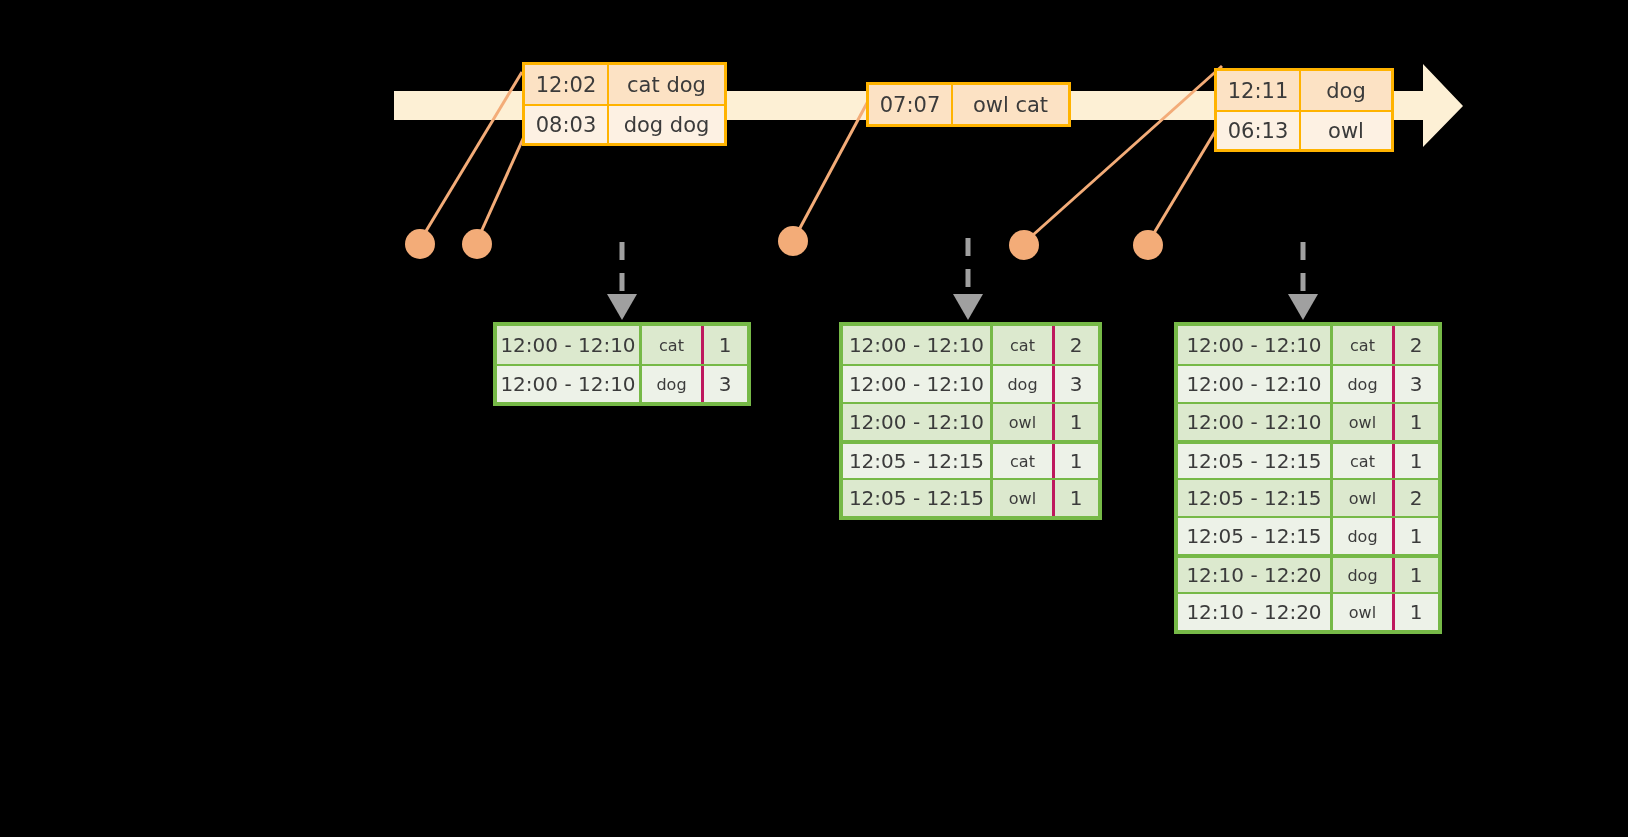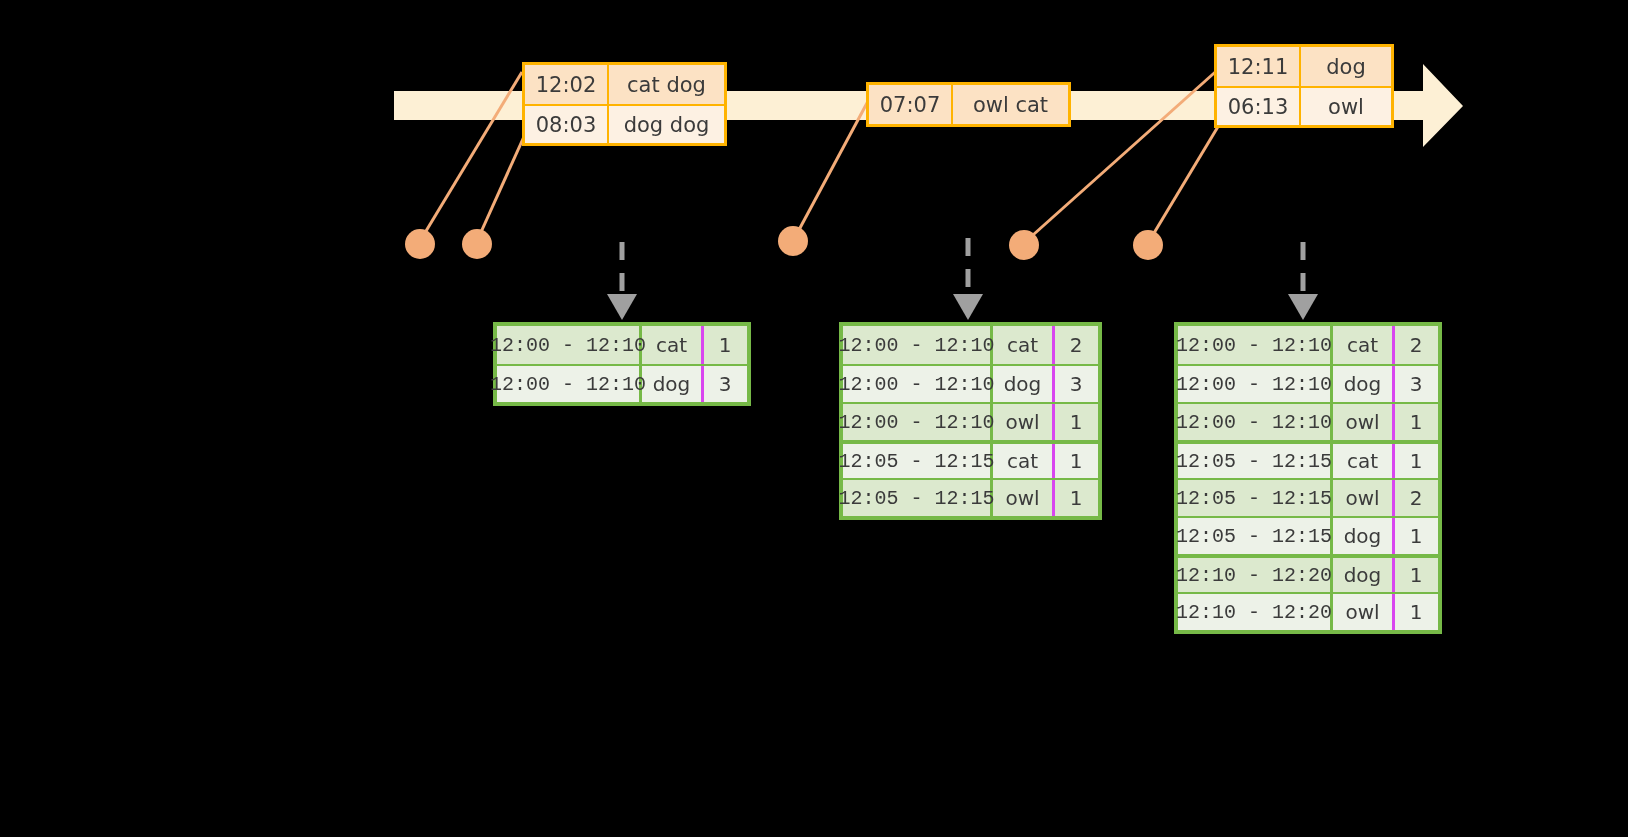--- a/index.html
+++ b/index.html
@@ -33,26 +33,26 @@
     background:#76B947;
   }
   .agg-row{display:flex;height:38px;box-sizing:border-box;}
   .agg-row.dark{background:#DCE9CE;}
   .agg-row.light{background:#EDF2E8;}
   .agg-row.sep{border-top:4px solid #76B947;}
   .agg-row.thin{border-top:2px solid #76B947;}
   .agg-win{
     display:flex;align-items:center;justify-content:center;
     font-size:20px;color:#3b3b3b;box-sizing:border-box;
-    border-right:3px solid #76B947;white-space:nowrap;font-family:Liberation Mono, monospace;
+    border-right:3px solid #76B947;white-space:nowrap;
   }
   .agg-key{
     width:62px;display:flex;align-items:center;justify-content:center;
-    font-size:20px;color:#3b3b3b;box-sizing:border-box;
-    border-right:3px solid #d946ef;
+    font-size:16px;color:#3b3b3b;box-sizing:border-box;
+    border-right:3px solid #be185d;
   }
   .agg-val{
     width:42px;display:flex;align-items:center;justify-content:center;
     font-size:20px;color:#3b3b3b;box-sizing:border-box;
   }
   .t1 .agg-win{width:145px;}
   .t2 .agg-win{width:150px;}
   .t3 .agg-win{width:155px;}
 </style>
 </head>
@@ -105,21 +105,21 @@
     </div>
   </div>
 
   <div class="evt-group" style="left:866px;top:82px;width:205px;">
     <div class="evt-row dark">
       <div class="evt-time">07:07</div>
       <div class="evt-words">owl cat</div>
     </div>
   </div>
 
-  <div class="evt-group" style="left:1214px;top:44px;width:180px;">
+  <div class="evt-group" style="left:1214px;top:68px;width:180px;">
     <div class="evt-row dark">
       <div class="evt-time">12:11</div>
       <div class="evt-words">dog</div>
     </div>
     <div class="evt-row light">
       <div class="evt-time">06:13</div>
       <div class="evt-words">owl</div>
     </div>
   </div>
 

